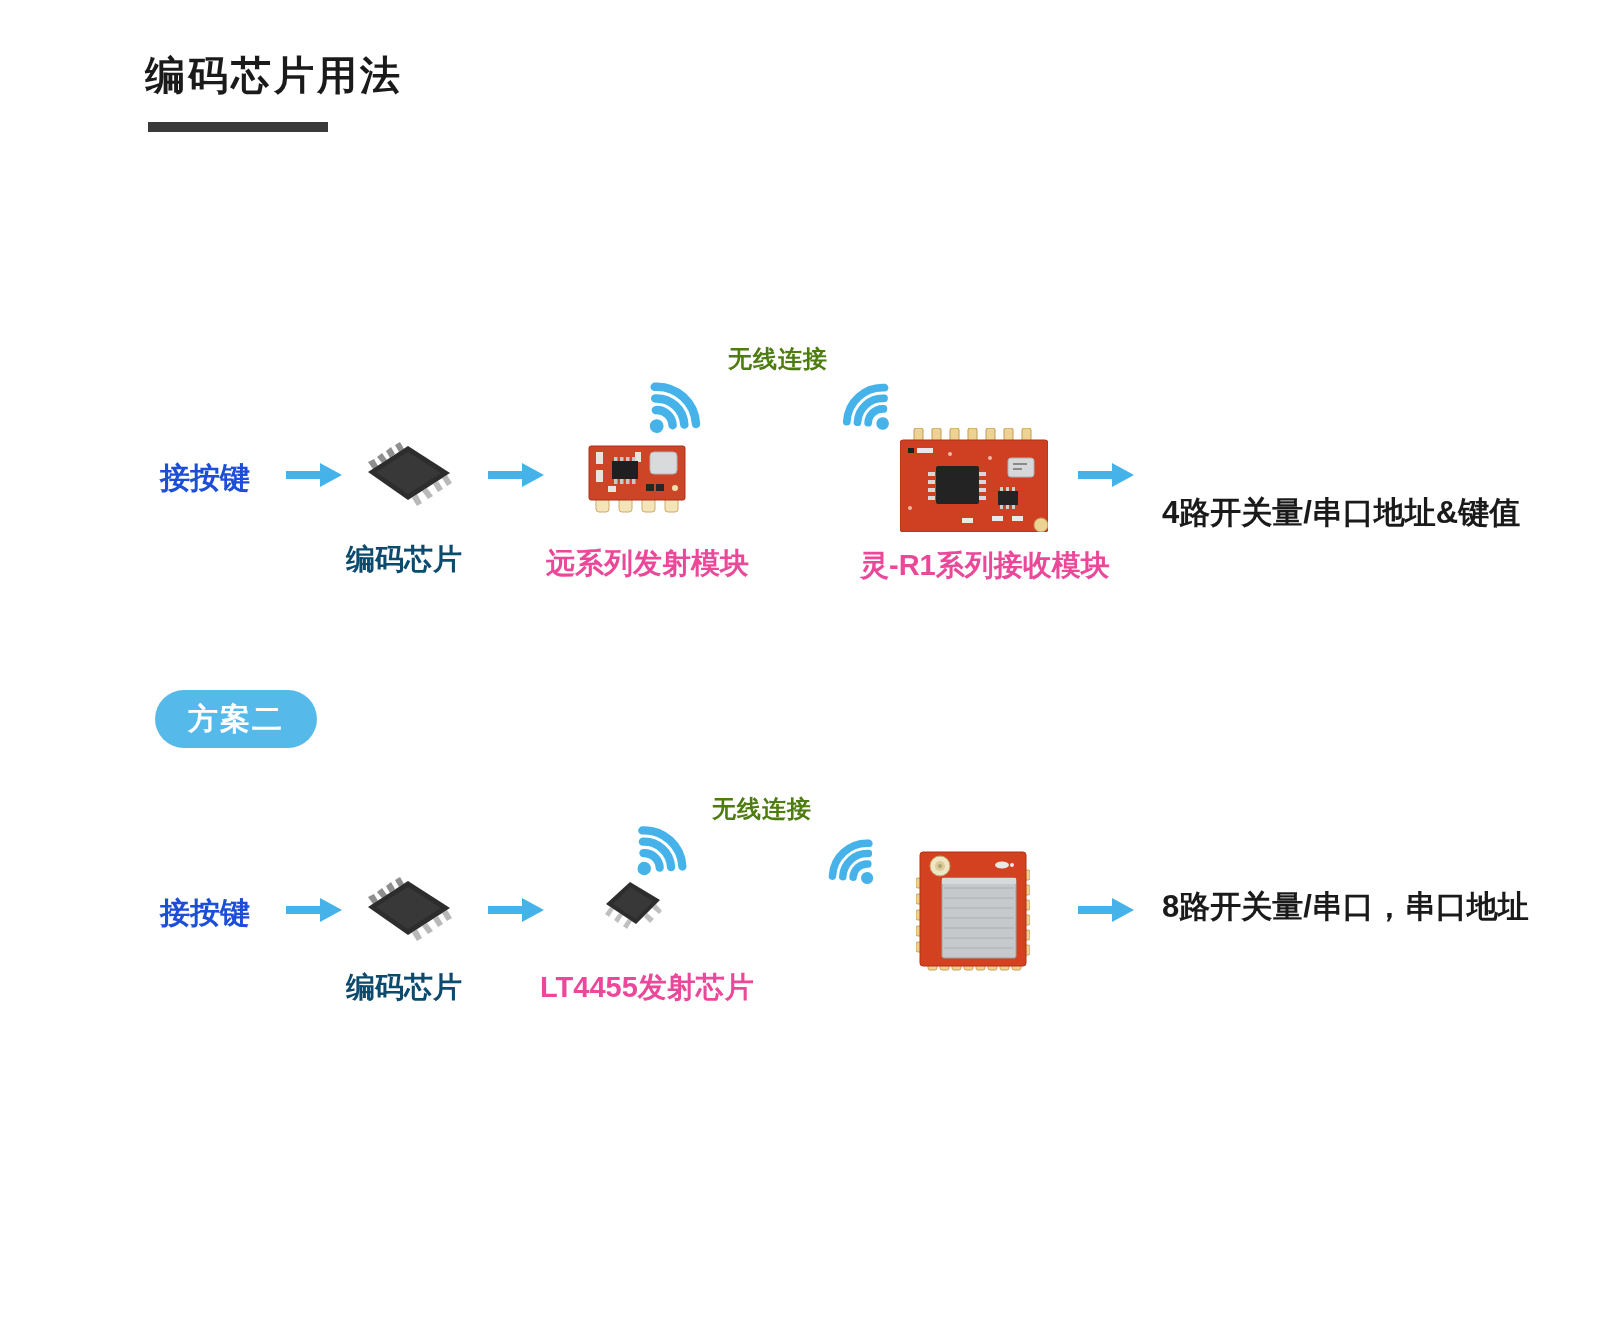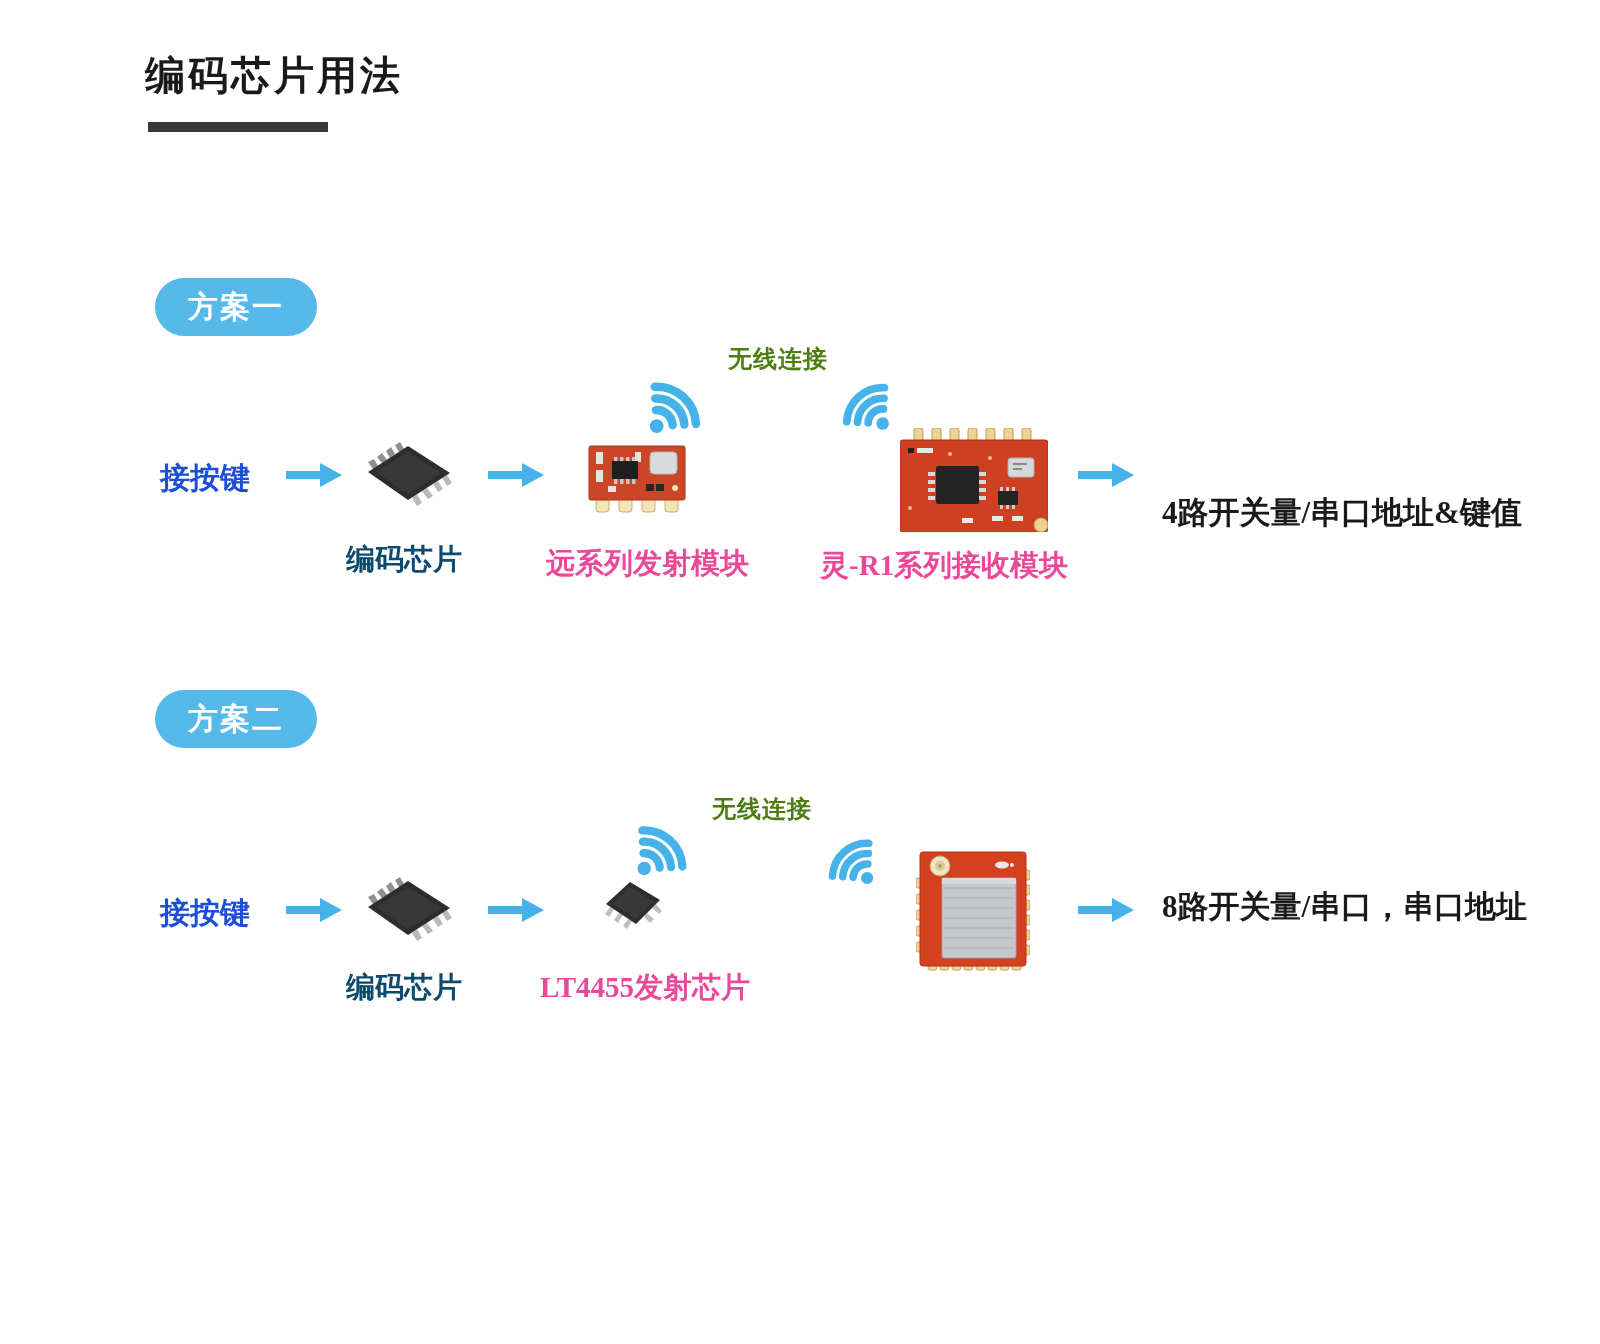--- a/index.html
+++ b/index.html
@@ -1,18 +1,18 @@
 <!DOCTYPE html>
 <html><head>
 <meta charset="utf-8">
 <style>
   html,body{margin:0;padding:0;background:#ffffff;}
   .canvas{
     position:relative;width:1600px;height:1172px;background:#ffffff;overflow:hidden;
-    font-family:Liberation Serif, serif;color:#1e1e1e;
+    font-family:Liberation Sans, sans-serif;color:#1e1e1e;
   }
   .abs{position:absolute;}
   .title{font-size:40px;font-weight:700;letter-spacing:3px;color:#1a1a1a;}
   .title-underline{background:#3a3a3a;height:10px;width:180px;}
   .badge{
     width:162px;height:58px;border-radius:29px;background:#55b9ea;color:#ffffff;
     display:flex;align-items:center;justify-content:center;
     font-size:30px;font-weight:700;letter-spacing:2px;
   }
   .flow-label{font-size:30px;font-weight:700;color:#1d4ed8;white-space:nowrap;}
@@ -153,21 +153,20 @@
       <circle cx="96" cy="15" r="2" fill="#e9e9e9"></circle>
     </g>
   </defs>
 </svg>
 
 <div class="canvas">
 
   <div class="abs title" style="left:145px;top:48px;">编码芯片用法</div>
   <div class="abs title-underline" style="left:148px;top:122px;"></div>
 
-  <div class="abs badge" style="left:155px;top:278px;">方案一</div>
 
   <div class="abs flow-label" style="left:160px;top:458px;">接按键</div>
 
   <div class="abs arrow" style="left:286px;top:462px;">
     <svg width="56" height="26" viewBox="0 0 56 26">
         <use href="#arrow-shape"></use>
       </svg>
   </div>
 
   <div class="abs" style="left:360px;top:440px;">
@@ -211,21 +210,21 @@
   <div class="abs arrow" style="left:1078px;top:462px;">
     <svg width="56" height="26" viewBox="0 0 56 26">
         <use href="#arrow-shape"></use>
       </svg>
   </div>
 
   <div class="abs output-label" style="left:1162px;top:452px;margin-top:40px;">4路开关量/串口地址&amp;键值</div>
 
   <div class="abs caption orange" style="left:346px;top:540px;">编码芯片</div>
   <div class="abs caption" style="left:546px;top:544px;">远系列发射模块</div>
-  <div class="abs caption" style="left:820px;top:546px;">灵-R1系列接收模块</div>
+  <div class="abs caption" style="left:860px;top:546px;">灵-R1系列接收模块</div>
 
   <div class="abs badge" style="left:155px;top:690px;">方案二</div>
 
   <div class="abs flow-label" style="left:160px;top:893px;">接按键</div>
 
   <div class="abs arrow" style="left:286px;top:897px;">
     <svg width="56" height="26" viewBox="0 0 56 26">
         <use href="#arrow-shape"></use>
       </svg>
   </div>

